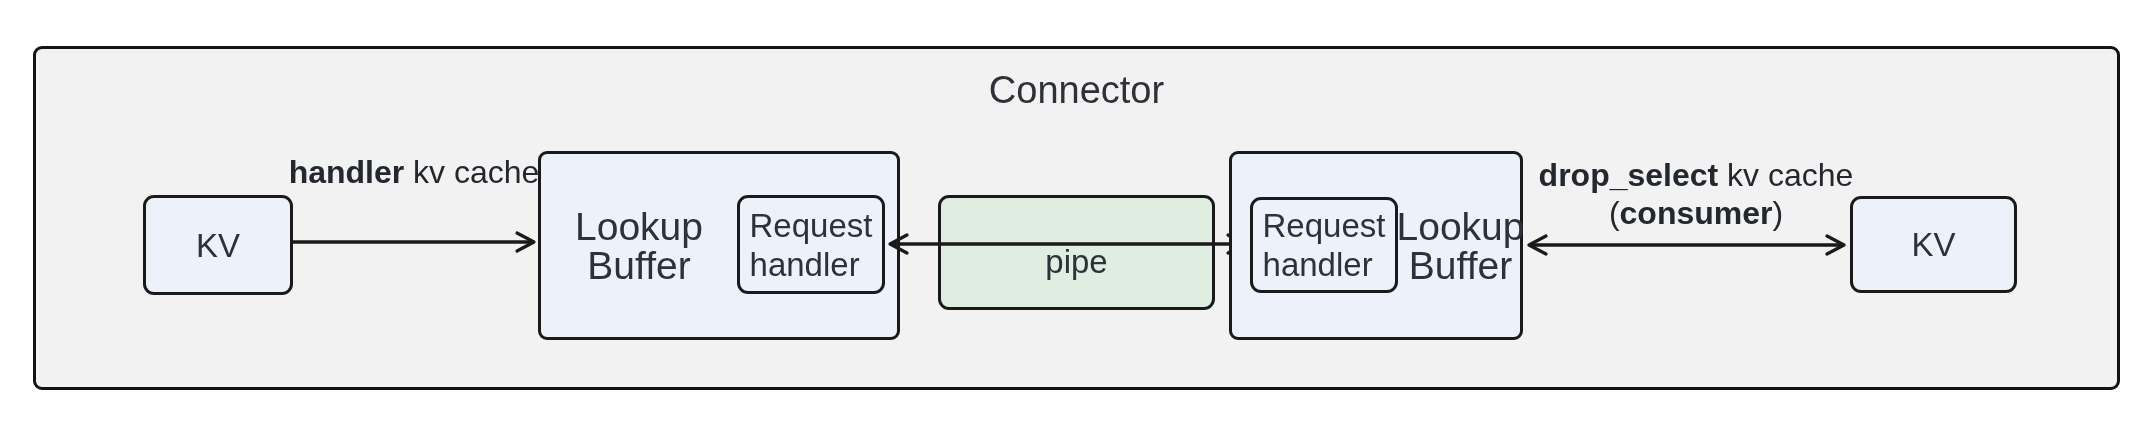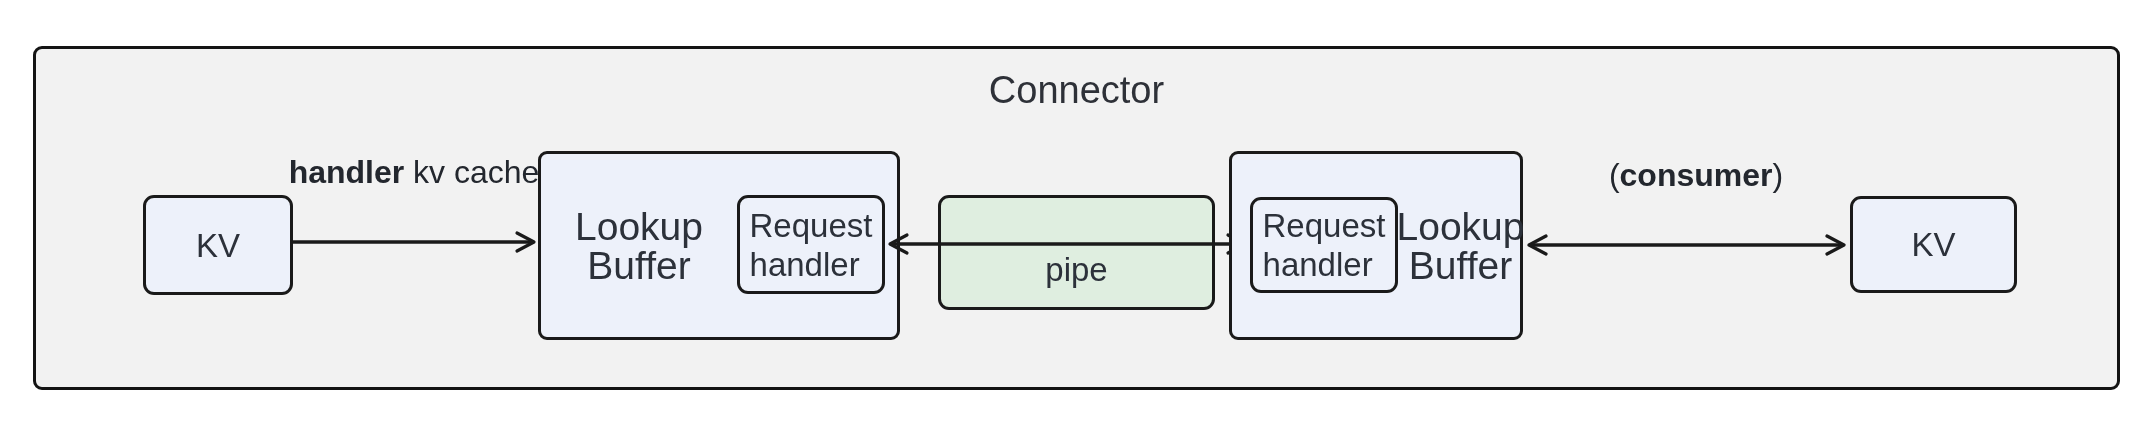--- a/index.html
+++ b/index.html
@@ -23,21 +23,21 @@
   .r10{border-radius:11px;}
   .r8{border-radius:9px;}
   .nl span{display:block;}
   .label-zone{
     position:absolute;display:flex;align-items:center;justify-content:center;text-align:center;
     font-size:39px;line-height:39px;color:#2c313a;background:transparent;border:none;
   }
   .pipe{
     position:absolute;box-sizing:border-box;background:#dfeee0;border:3px solid #1a1a1a;border-radius:11px;
     display:flex;align-items:flex-end;justify-content:center;
-    font-size:33px;line-height:38px;color:#2c313a;padding-bottom:18px;
+    font-size:33px;line-height:38px;color:#2c313a;padding-bottom:26px;
   }
   .edge-label{
     position:absolute;text-align:center;font-size:32px;line-height:38px;color:#23272e;
   }
   .edge-label .b{font-weight:bold;}
   .ws{white-space:pre;}
   svg.arrows{position:absolute;left:0;top:0;pointer-events:none;}
 </style>
 </head>
 <body>
@@ -105,16 +105,17 @@
     <div class="nl">
       <span>KV</span>
     </div>
   </div>
 
   <div class="edge-label" style="left:254px;top:153px;width:320px;">
     <div><span class="b ws">handler</span><span class="ws"> kv cache</span></div>
   </div>
 
   <div class="edge-label" style="left:1520px;top:156px;width:352px;">
+    <div><span class="b ws">drop_select</span><span class="ws"> kv cache</span></div>
     <div><span>(</span><span class="b">consumer</span><span>)</span></div>
   </div>
 
 </div>
 
 </body></html>

